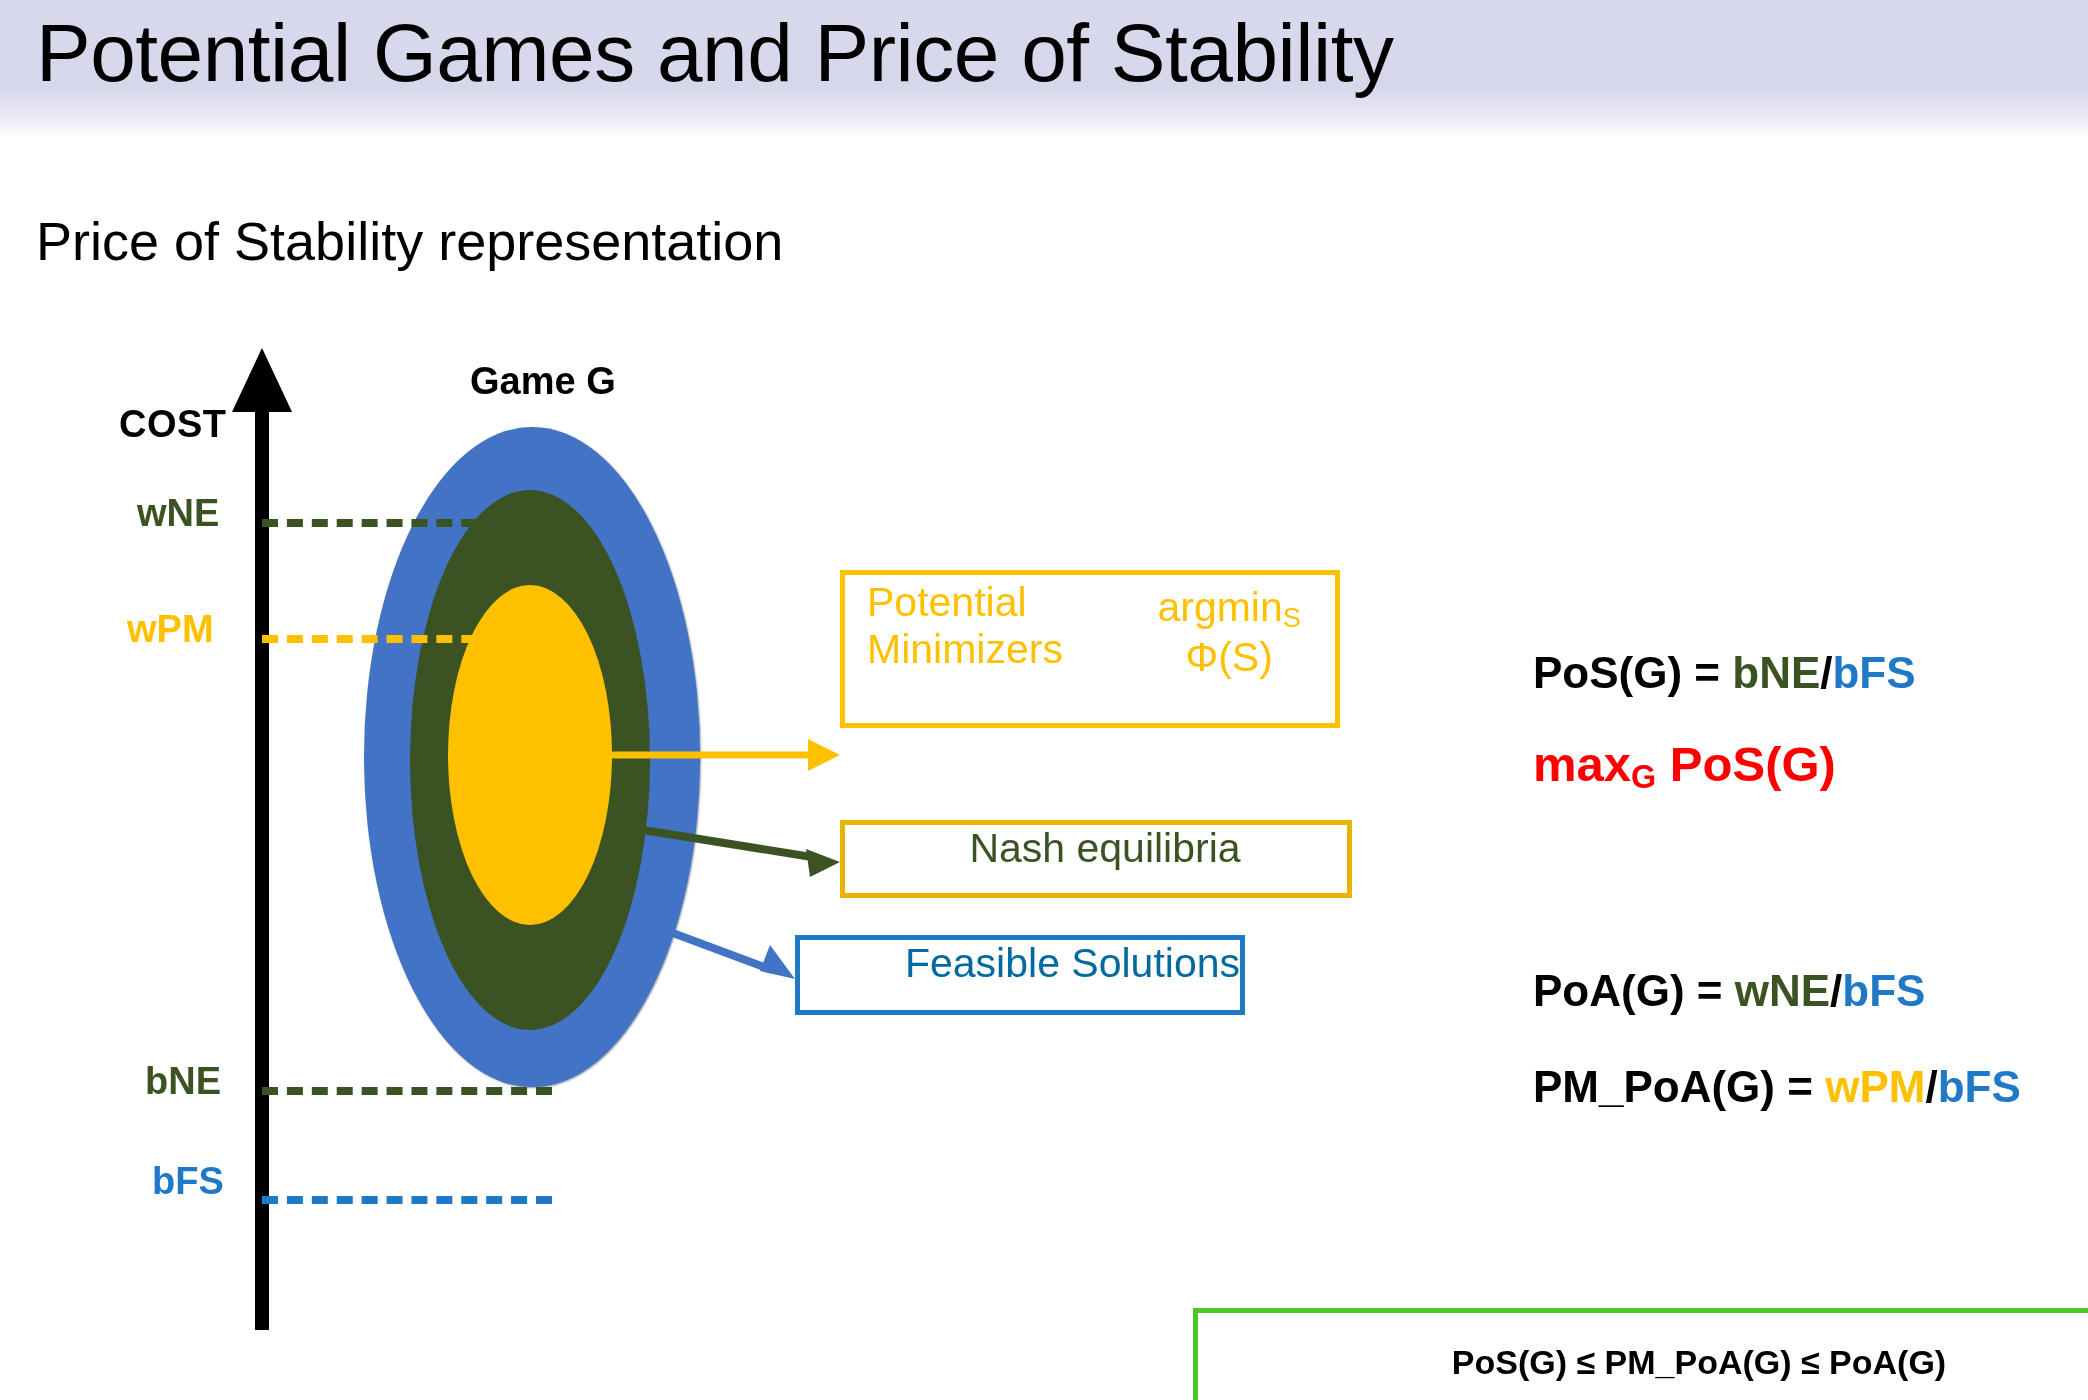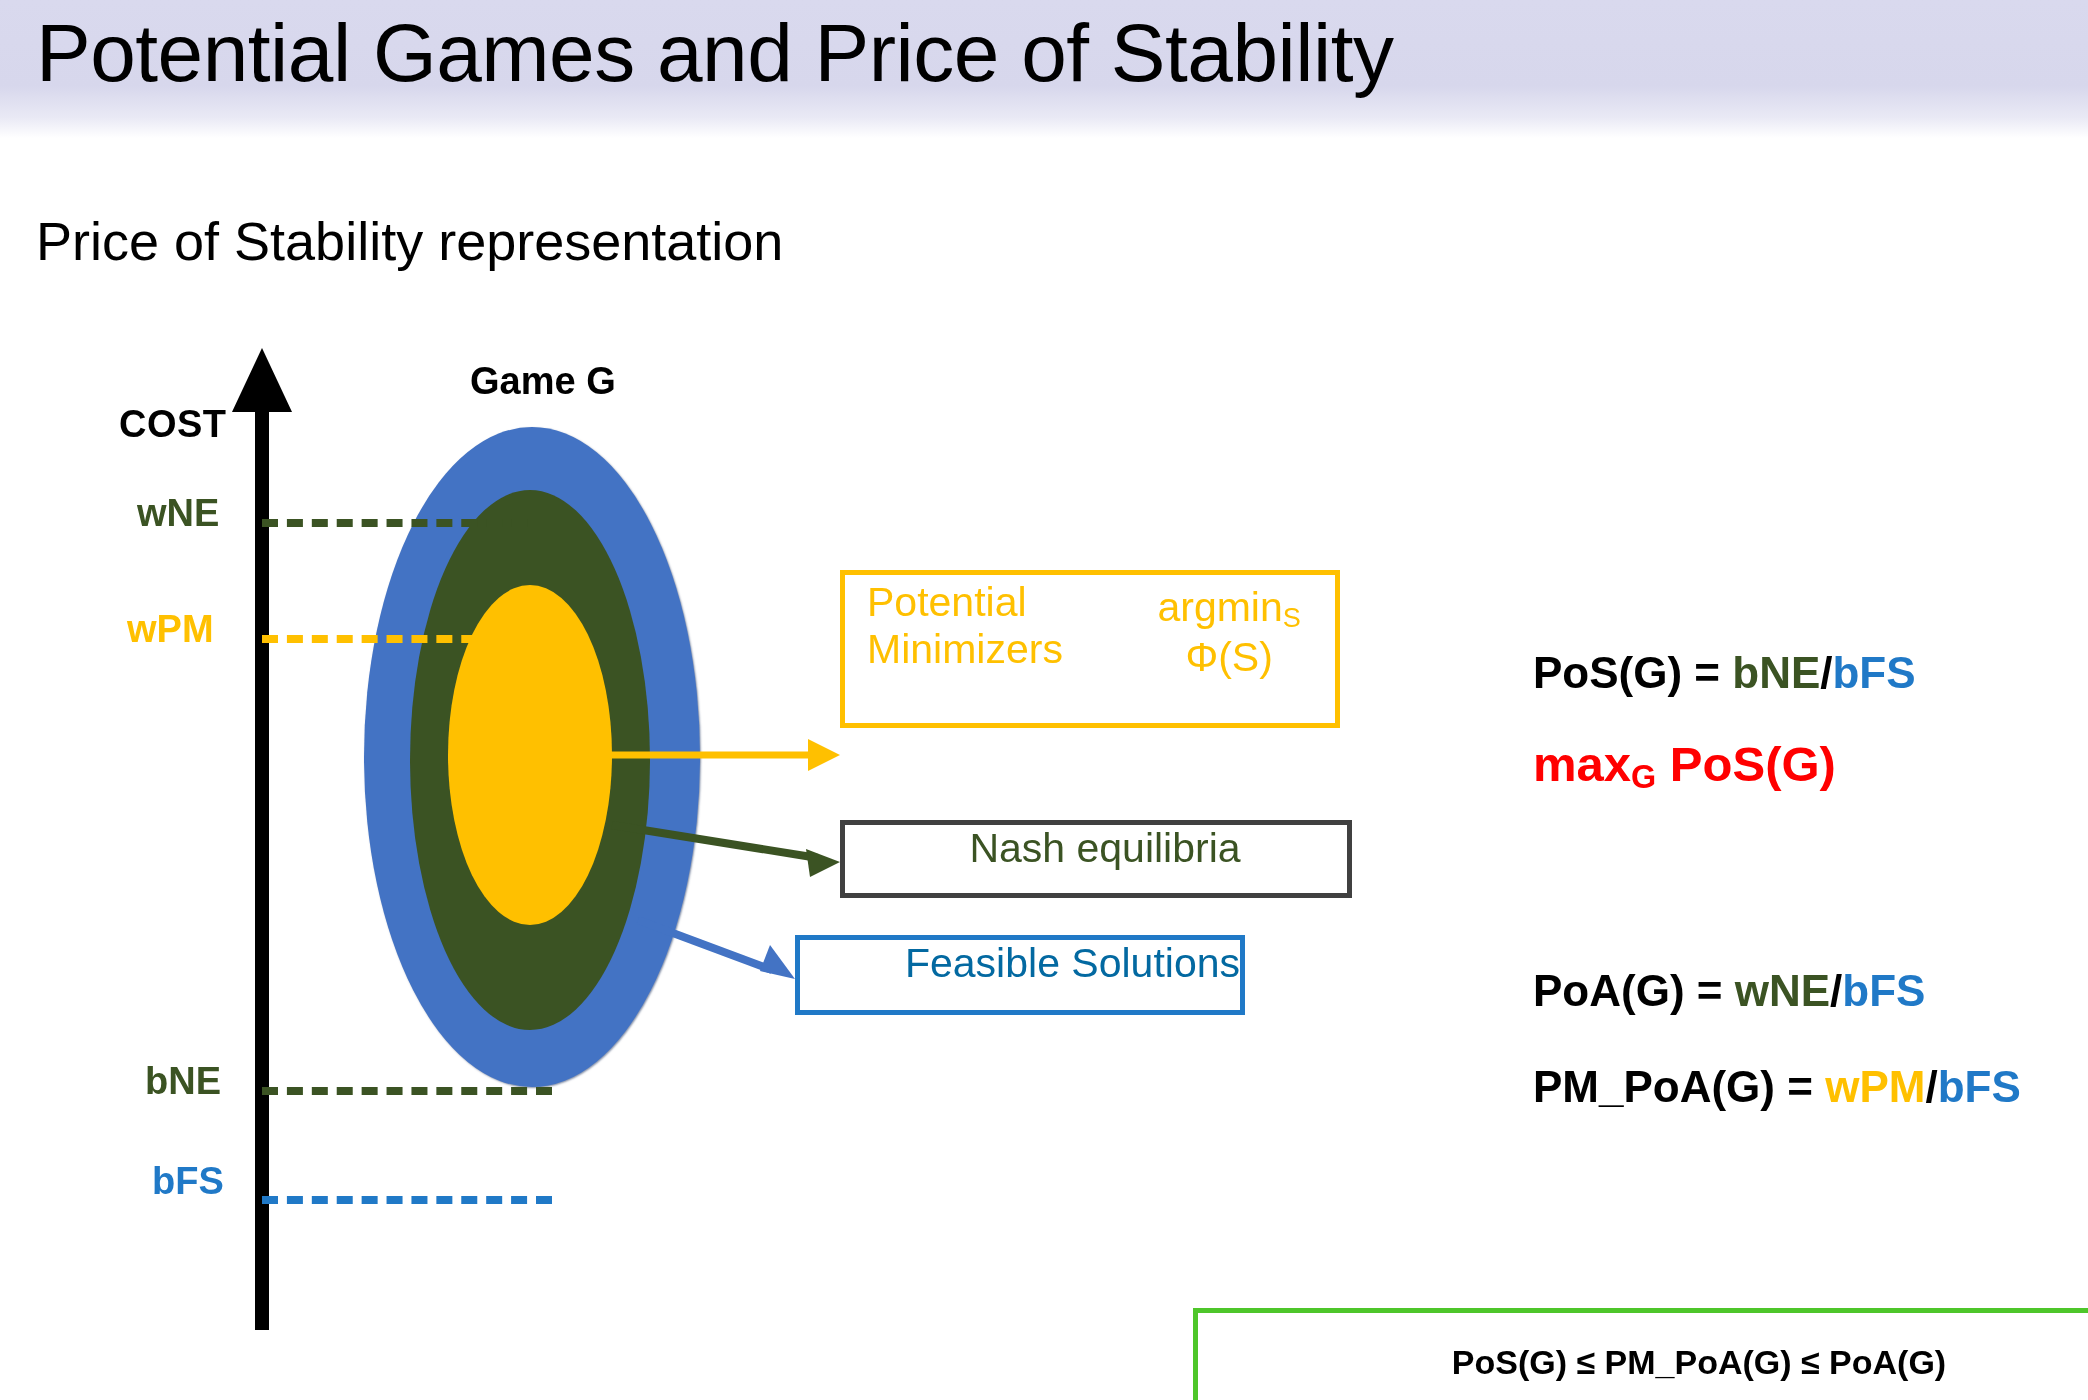--- a/index.html
+++ b/index.html
@@ -134,21 +134,21 @@
     font-size: 41px;
     padding: 4px 16px;
   }
   #box-potential-minimizers .line1 { text-align: left; padding-left: 6px; }
   #box-potential-minimizers .line2 { text-align: center; padding-top: 5px;}
   sub { font-size: 0.66em; vertical-align: -0.22em; }
 
   #box-nash {
     left: 840px; top: 490px;
     width: 512px; height: 78px;
-    border: 5px solid #404040;
+    border: 5px solid #eab308;
     color: #3b5323;
     font-size: 41px;
     padding-left: 18px;
     justify-content: center;
   }
   #box-feasible {
     left: 795px; top: 605px;
     width: 450px; height: 80px;
     border: 5px solid #2079c7;
     color: #0369a1;

